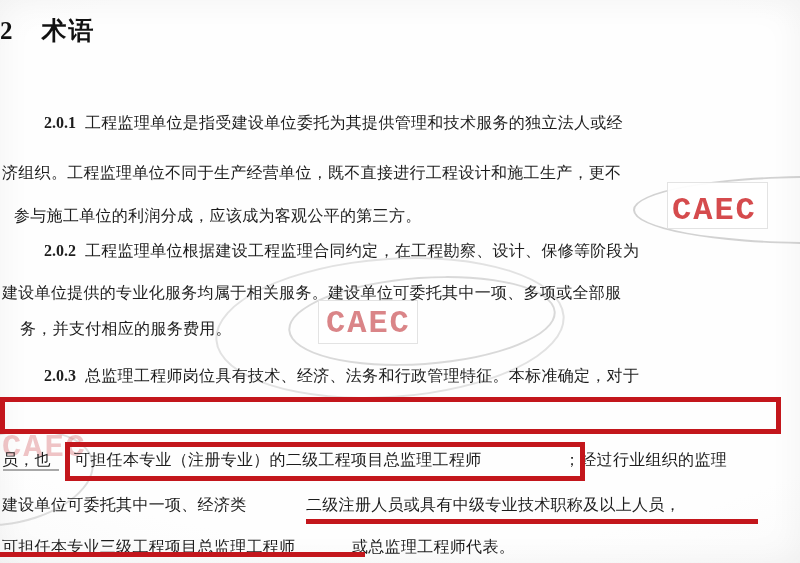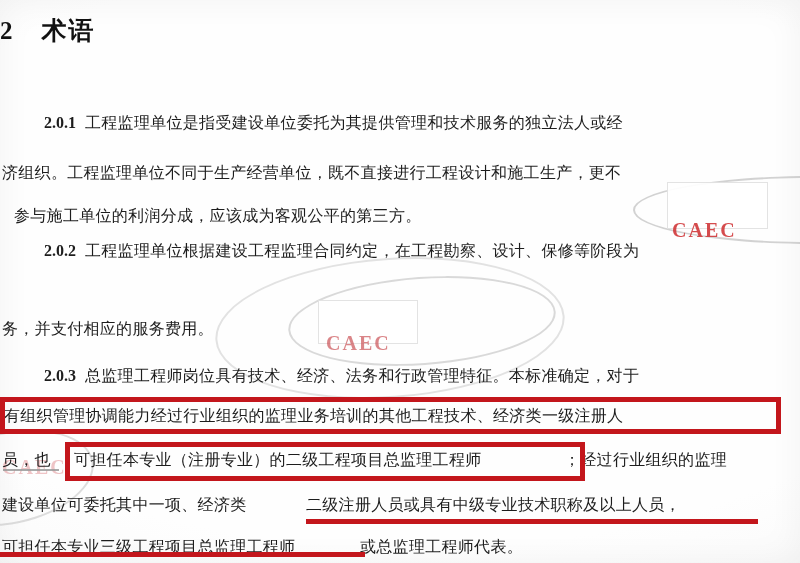--- a/index.html
+++ b/index.html
@@ -28,21 +28,21 @@
   
   .stamp{position:absolute;z-index:1;pointer-events:none;}
   .oval{position:absolute;border-radius:50%;box-sizing:border-box;}
   .oval-a{left:633px;top:176px;width:360px;height:68px;border:2px solid rgba(158,158,158,0.45);}
   .oval-b-outer{left:215px;top:258px;width:350px;height:140px;border:2px solid rgba(168,168,168,0.32);transform:rotate(-4deg);}
   .oval-b-inner{left:288px;top:277px;width:268px;height:88px;border:2px solid rgba(168,168,168,0.42);transform:rotate(-4deg);}
   .oval-c{left:-75px;top:432px;width:170px;height:92px;border:2px solid rgba(172,172,172,0.4);transform:rotate(-12deg);}
   .wrect{position:absolute;background:rgba(255,255,255,0.93);border:1px solid rgba(175,175,175,0.35);box-sizing:border-box;}
   .wrect-a{left:667px;top:182px;width:101px;height:47px;}
   .wrect-b{left:318px;top:300px;width:100px;height:44px;}
-  .wmtext{position:absolute;font-family:Liberation Serif, serif;font-weight:bold;font-size:20px;letter-spacing:2px;margin-top:27px;}
+  .wmtext{position:absolute;font-family:Liberation Mono, monospace;font-weight:bold;font-size:32px;letter-spacing:2px;}
   .wmtext-a{left:672px;top:192px;color:rgba(208,55,58,0.9);}
   .wmtext-b{left:326px;top:305px;color:rgba(206,92,96,0.75);}
   .wmtext-c{left:2px;top:429px;width:90px;overflow:hidden;color:rgba(224,138,142,0.5);}
 </style>
 </head>
 <body>
 
 <div class="page">
 
   <div class="stamp">
@@ -65,33 +65,33 @@
 
   <div class="ln" style="top:110px;left:44px;">
     <span class="num">2.0.1</span><span>工程监理单位是指受建设单位委托为其提供管理和技术服务的独立法人或经</span>
   </div>
   <div class="ln" style="top:160px;left:2px;">济组织。工程监理单位不同于生产经营单位，既不直接进行工程设计和施工生产，更不</div>
   <div class="ln" style="top:203px;left:2px;margin-left:12px;">参与施工单位的利润分成，应该成为客观公平的第三方。</div>
 
   <div class="ln" style="top:238px;left:44px;text-align:center;">
     <span class="num">2.0.2</span><span>工程监理单位根据建设工程监理合同约定，在工程勘察、设计、保修等阶段为</span>
   </div>
-  <div class="ln" style="top:316px;left:2px;">务，并支付相应的服务费用。</div>
+  <div class="ln" style="top:280px;left:2px;">建设单位提供的专业化服务均属于相关服务。建设单位可委托其中一项、多项或全部服</div>
+  <div class="ln" style="top:316px;left:20px;">务，并支付相应的服务费用。</div>
 
   <div class="ln" style="top:363px;left:44px;">
     <span class="num">2.0.3</span><span>总监理工程师岗位具有技术、经济、法务和行政管理特征。本标准确定，对于</span>
   </div>
-  <div class="ln" style="top:403px;left:4px;">有组织管理协调能力经过行业组织的监理业务培训的其他工程技术、经济类一级注册人</div>
   <div class="ln" style="top:447px;left:2px;">员，也</div>
   <div class="ln" style="top:447px;left:74px;">可担任本专业（注册专业）的二级工程项目总监理工程师</div>
   <div class="ln" style="top:447px;left:564px;">；经过行业组织的监理</div>
   <div class="ln" style="top:492px;left:2px;">建设单位可委托其中一项、经济类</div>
   <div class="ln" style="top:492px;left:306px;">二级注册人员或具有中级专业技术职称及以上人员，</div>
   <div class="ln" style="top:534px;left:2px;">可担任本专业三级工程项目总监理工程师</div>
-  <div class="ln" style="top:534px;left:360px;">或总监理工程师代表。</div>
+  <div class="ln" style="top:534px;left:352px;">或总监理工程师代表。</div>
 
   <div class="ann rbox" style="left:0;top:397px;width:781px;height:37px;"></div>
   <div class="ann rbox" style="left:65px;top:442px;width:520px;height:39px;"></div>
   <div class="ann gline" style="left:3px;top:469px;width:56px;height:2px;"></div>
   <div class="ann rline" style="left:306px;top:519px;width:452px;height:5px;"></div>
   <div class="ann rline" style="left:0;top:552px;width:365px;height:5px;"></div>
 
 </div>
 
 </body></html>

